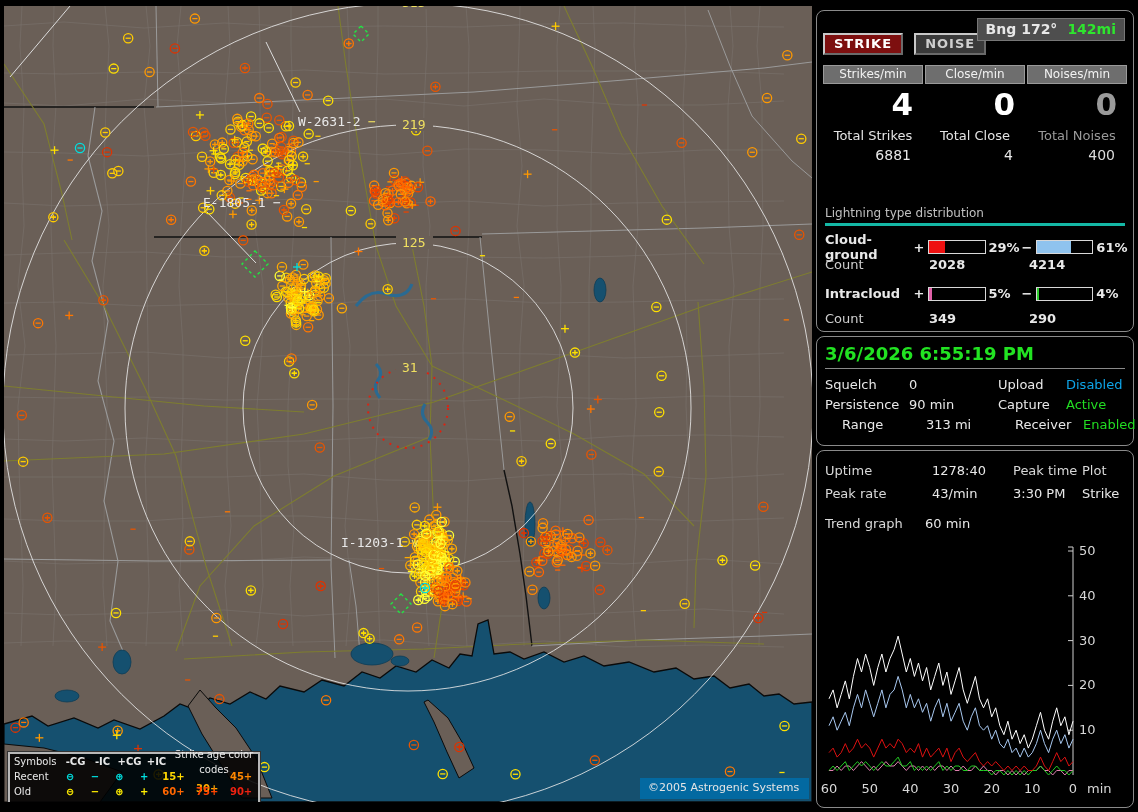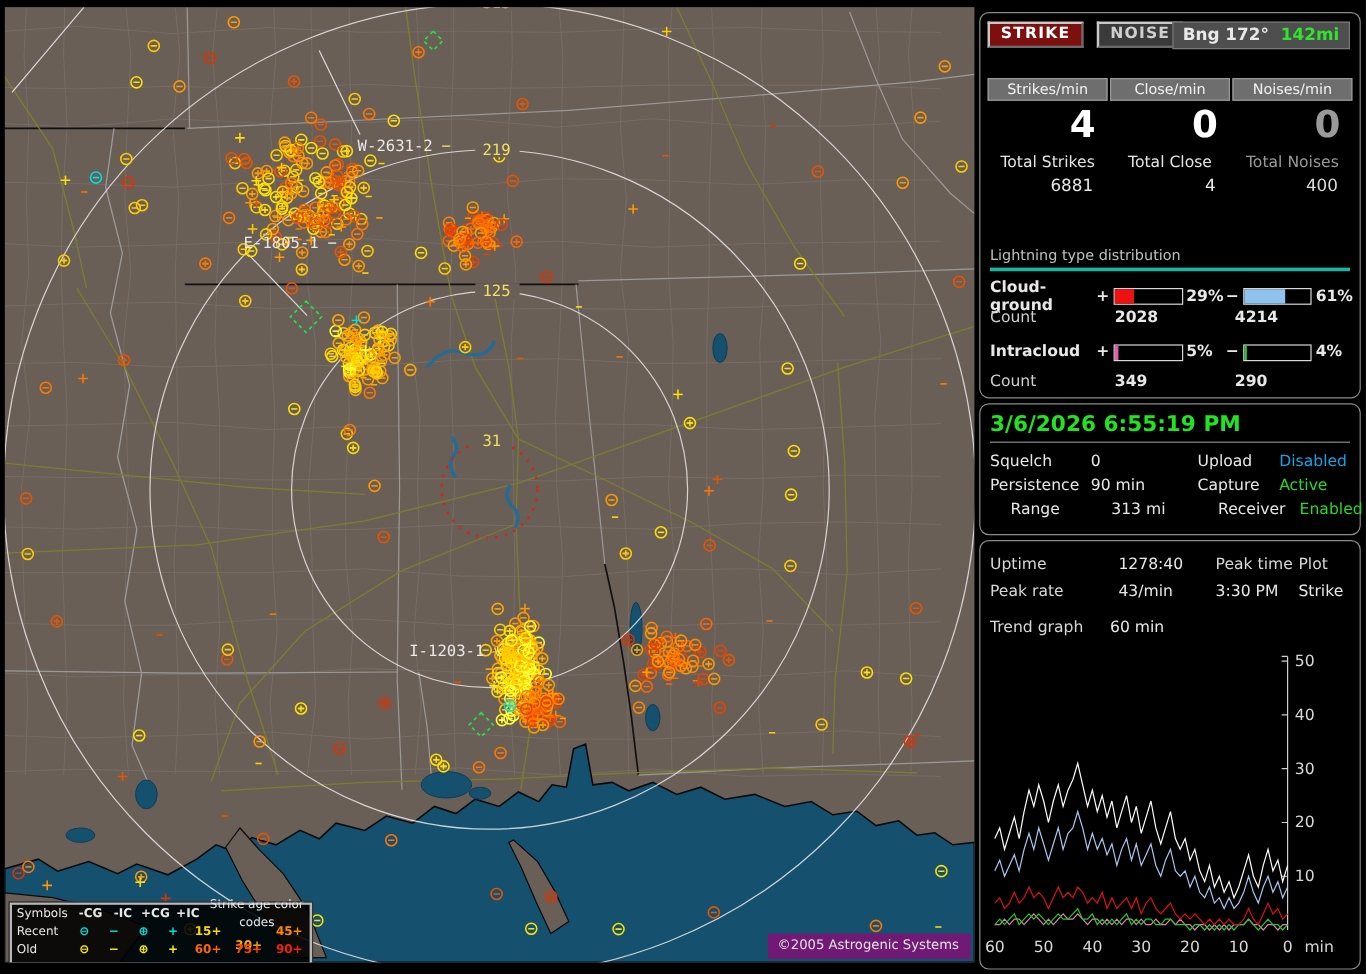--- a/index.html
+++ b/index.html
@@ -8,21 +8,21 @@
   
   #map-wrap{position:absolute;left:4px;top:6px;width:808px;height:796px;overflow:hidden;background:#6a5f57;}
   #map-svg{display:block;}
   #map-legend{position:absolute;left:4px;top:746px;width:248px;height:48px;background:rgba(0,0,0,0.88);
       border:2px solid #b8b8b8;outline:1px solid #333;font-size:10px;line-height:15px;color:#e8e8e8;}
   .lg-row{display:flex;align-items:center;height:15px;}
   .lg-c0{width:48px;padding-left:4px;}
   .lg-sym{width:27px;text-align:center;font-weight:bold;}
   .lg-age{width:37px;text-align:center;font-weight:bold;}
   .lg-agehead{flex:1;text-align:center;}
-  #map-copyright{position:absolute;left:636px;top:772px;background:#701a75;color:#e4e4e4;
+  #map-copyright{position:absolute;left:636px;top:772px;background:#0369a1;color:#e4e4e4;
       font-size:11px;padding:3px 10px 5px 8px;white-space:nowrap;}
   
   .box{position:absolute;background:#000;border:1px solid #8a8a8a;border-radius:8px;}
   #box-top{left:816px;top:10px;width:316px;height:320px;}
   #box-status{left:816px;top:336px;width:316px;height:108px;}
   #box-session{left:816px;top:450px;width:316px;height:356px;}
   .btn{display:inline-block;font-weight:bold;font-size:13px;letter-spacing:1px;
        padding:1px 9px 2px 9px;border:2px solid;cursor:pointer;}
   #btn-strike{background:#7d0f0f;color:#fff;border-color:#c8c8c8 #6a6a6a #6a6a6a #c8c8c8;}
   #btn-noise{background:#3a3a3a;color:#cfcfcf;border-color:#c8c8c8 #6a6a6a #6a6a6a #c8c8c8;}
@@ -3148,21 +3148,21 @@
         <span class="lg-age" style="color: rgb(255, 102, 0);">60+</span>
         <span class="lg-age" style="color: rgb(255, 68, 0);">75+</span>
         <span class="lg-age" style="color: rgb(238, 34, 17);">90+</span>
       </div>
     </div>
 
     <div id="map-copyright">©2005 Astrogenic Systems</div>
   </div>
 
   <div id="box-top" class="box">
-    <div style="position:absolute;left:6px;top:6px;">
+    <div style="position:absolute;left:6px;top:22px;">
       <span id="btn-strike" class="btn">STRIKE</span>
       <span id="btn-noise" class="btn" style="margin-left:6px;">NOISE</span>
     </div>
     <div id="bng-chip">
       <span>Bng 172°</span><span id="bng-dist">142mi</span>
     </div>
 
     <div class="chiprow">
       <div class="statcol">
         <div class="chip">Strikes/min</div>

